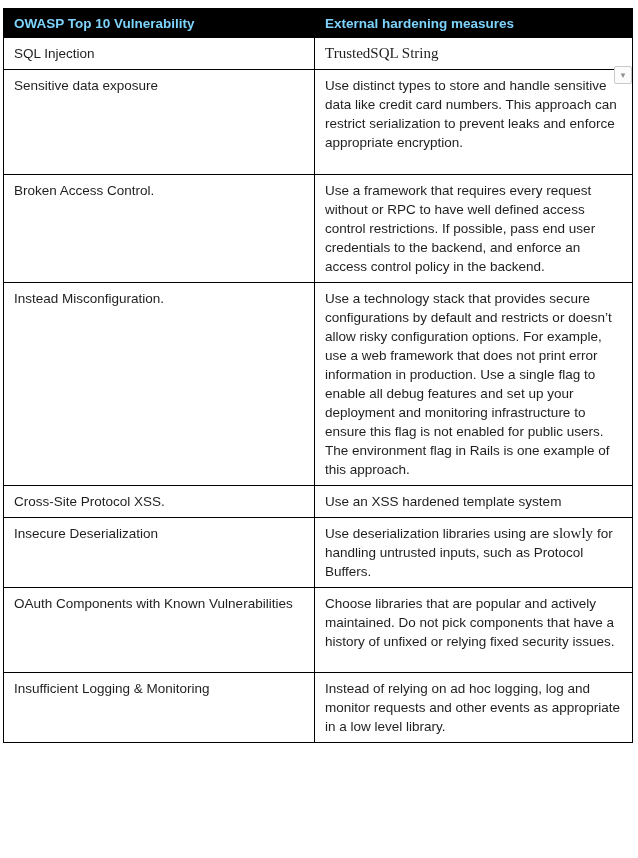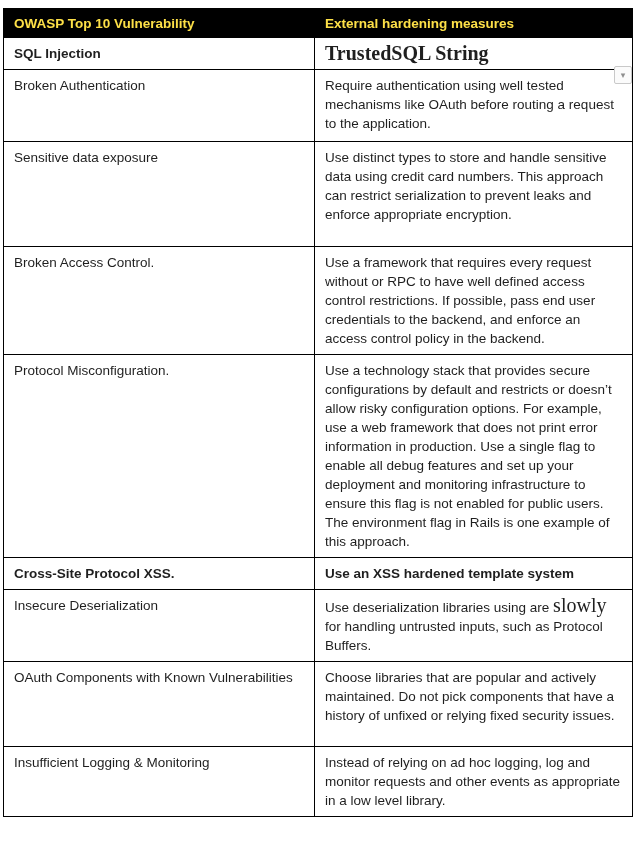--- a/index.html
+++ b/index.html
@@ -15,26 +15,26 @@
   col.c2{width:318px;}
   th,td{
     border:1.5px solid #000000;
     vertical-align:top;
     padding:6px 11px 6px 10px;
     font-size:13.5px;line-height:19px;
     box-sizing:border-box;
     overflow:hidden;
   }
   th{
-    background:#000000;color:#fde047;text-align:left;
+    background:#000000;color:#7dd3fc;text-align:left;
     font-weight:bold;height:28px;padding-top:5px;padding-bottom:4px;
   }
-  .serif{font-family:"Liberation Serif",serif;font-size:20px;margin-top:24px;}
+  .serif{font-family:"Liberation Serif",serif;font-size:15px;margin-top:24px;}
   
-  .h32{height:16px;font-weight:bold;}  .h72{height:72px;}  .h105{height:105px;}
+  .h32{height:16px;}  .h72{height:72px;}  .h105{height:105px;}
   .h52{height:52px;}  .h103{height:103px;margin-top:28px;}.h198{height:198px;}
   .h70{height:70px;}  .h85{height:85px;}  .h65{height:65px;}
   .marker{
     position:absolute;left:614px;top:66px;width:16px;height:16px;
     border:1px solid #c9c9c9;border-radius:2px;background:#fbfbfb;
     display:flex;align-items:center;justify-content:center;
     font-size:9px;color:#8f8f8f;cursor:pointer;line-height:1;
   }
 </style>
 </head>
@@ -50,33 +50,29 @@
       <th>OWASP Top 10 Vulnerability</th>
       <th>External hardening measures</th>
     </tr>
   </thead>
   <tbody>
     <tr>
       <td class="h32">SQL Injection</td>
       <td class="h32 serif">TrustedSQL String</td>
     </tr>
     <tr>
-      <td class="h72">Broken Authentication</td>
-      <td class="h72">Require authentication using well tested mechanisms like OAuth before routing a request to the application.</td>
-    </tr>
-    <tr>
       <td class="h105">Sensitive data exposure</td>
-      <td class="h105">Use distinct types to store and handle sensitive data using credit card numbers. This approach can restrict serialization to prevent leaks and enforce appropriate encryption.</td>
+      <td class="h105">Use distinct types to store and handle sensitive data like credit card numbers. This approach can restrict serialization to prevent leaks and enforce appropriate encryption.</td>
     </tr>
     <tr>
       <td class="h103">Broken Access Control.</td>
       <td class="h103">Use a framework that requires every request without or RPC to have well defined access control restrictions. If possible, pass end user credentials to the backend, and enforce an access control policy in the backend.</td>
     </tr>
     <tr>
-      <td class="h198">Protocol Misconfiguration.</td>
+      <td class="h198">Instead Misconfiguration.</td>
       <td class="h198">Use a technology stack that provides secure configurations by default and restricts or doesn’t allow risky configuration options. For example, use a web framework that does not print error information in production. Use a single flag to enable all debug features and set up your deployment and monitoring infrastructure to ensure this flag is not enabled for public users. The environment flag in Rails is one example of this approach.</td>
     </tr>
     <tr>
       <td class="h32">Cross-Site Protocol XSS.</td>
       <td class="h32">Use an XSS hardened template system</td>
     </tr>
     <tr>
       <td class="h70">Insecure Deserialization</td>
       <td class="h70"><span>Use deserialization libraries using are </span><span class="serif">slowly</span><span> for handling untrusted inputs, such as Protocol Buffers.</span></td>
     </tr>

